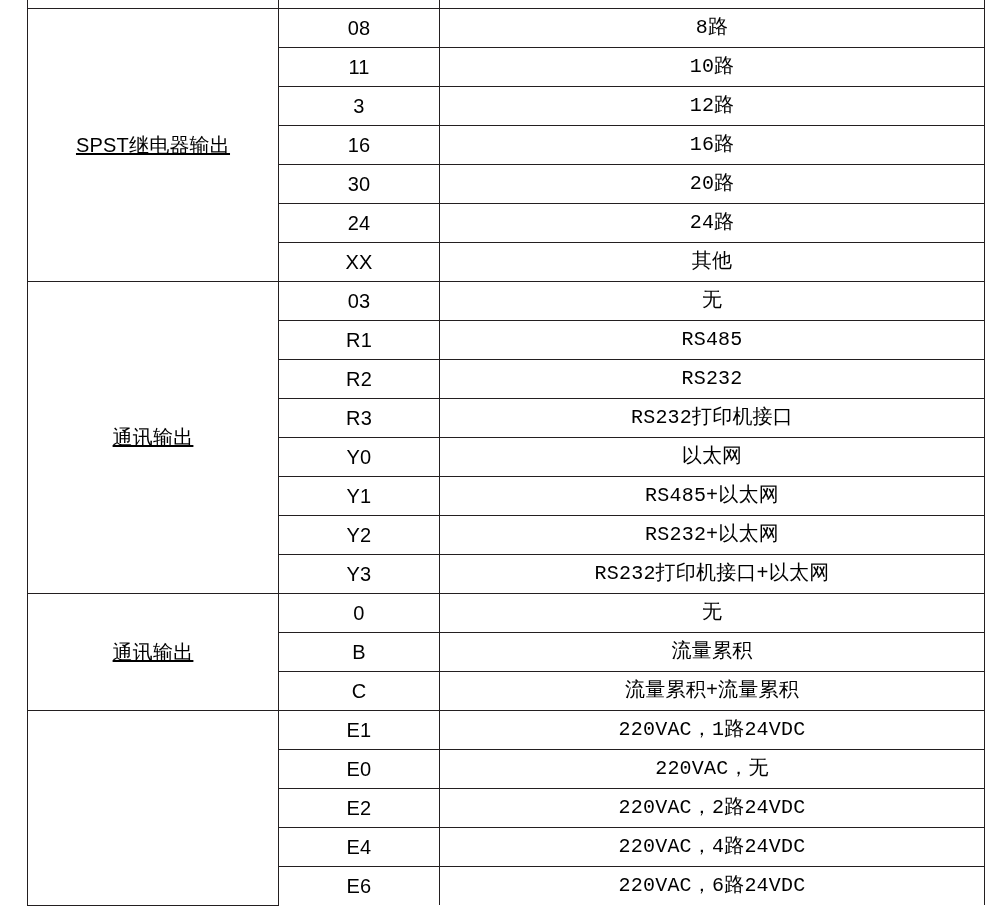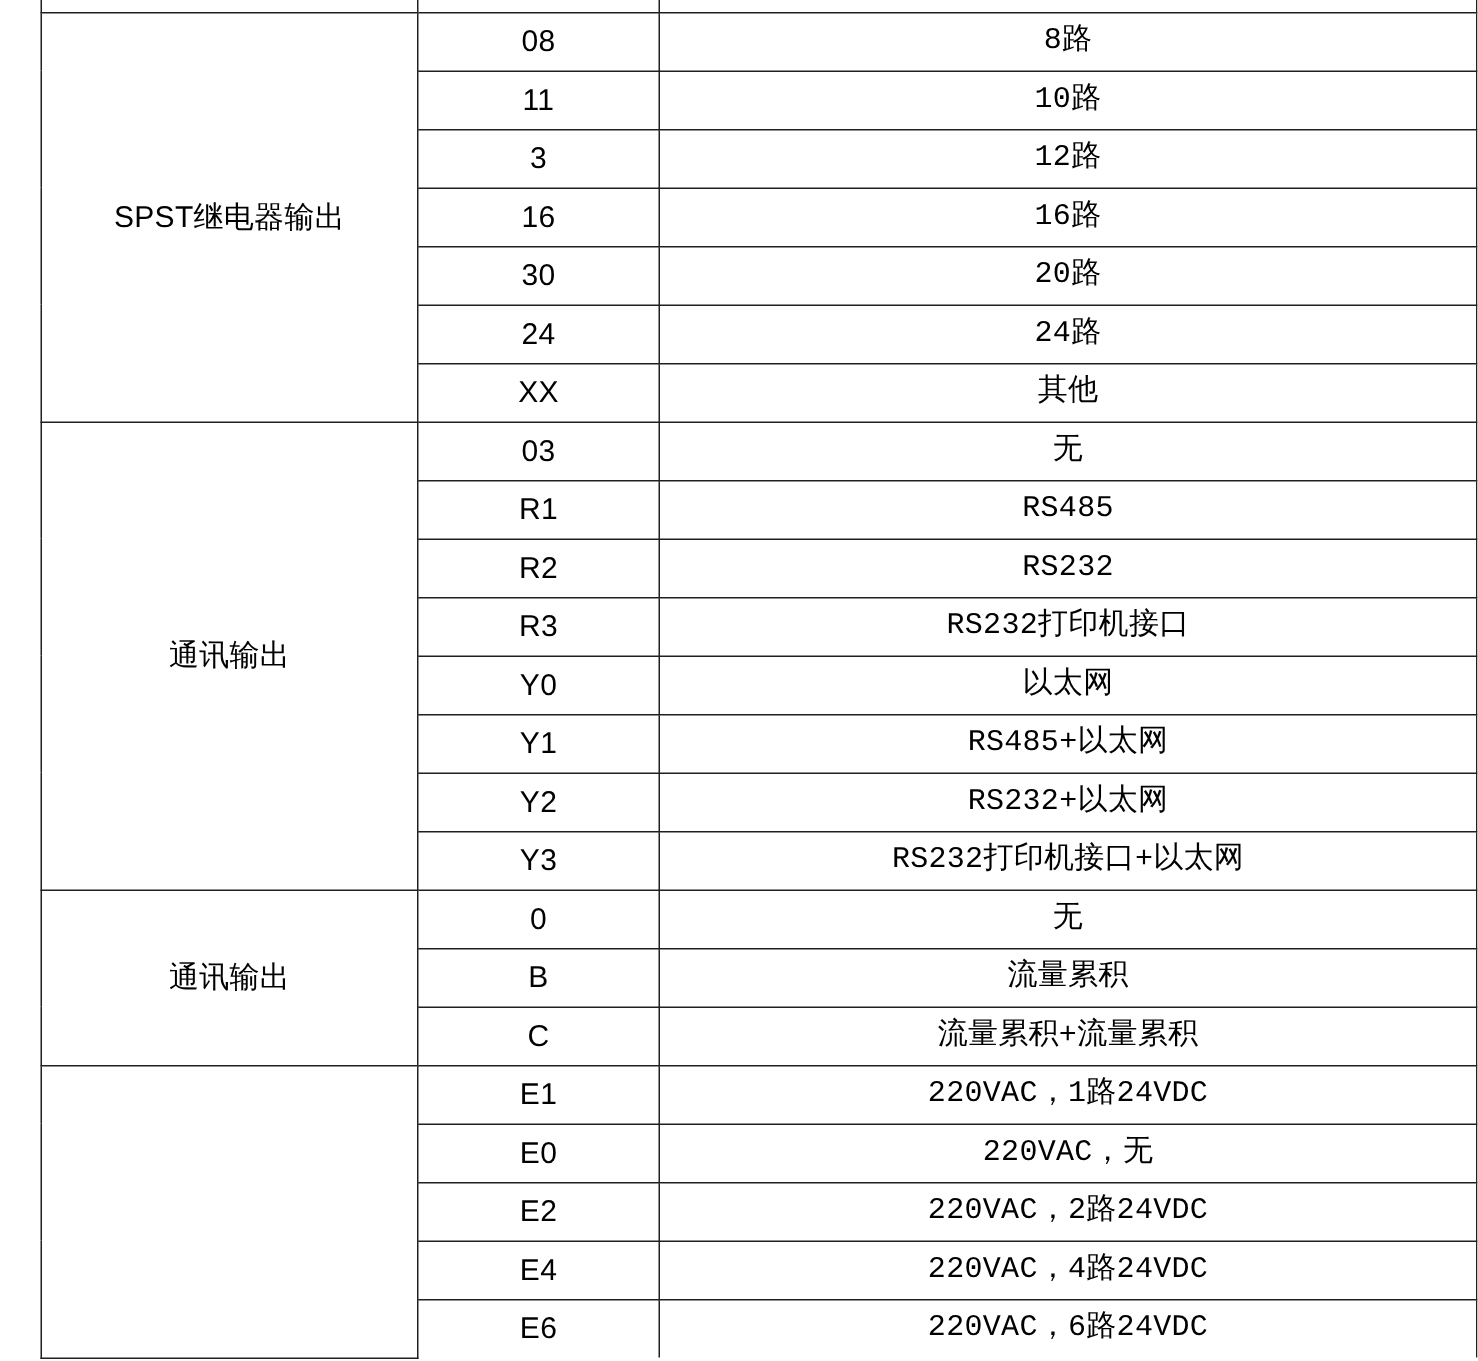--- a/index.html
+++ b/index.html
@@ -38,20 +38,21 @@
     text-align: center;
     vertical-align: middle;
     height: 39px;
     padding: 0 4px;
     box-sizing: border-box;
     font-weight: 400;
     letter-spacing: 0.2px;
   }
   td.group {
     font-size: 20px;
+    text-decoration: underline;
   }
   td.code {
     font-size: 20px;
   }
   td.desc {
     font-size: 20px;
     font-family: Liberation Mono, monospace;
   }
   
   tr.clipped td {

